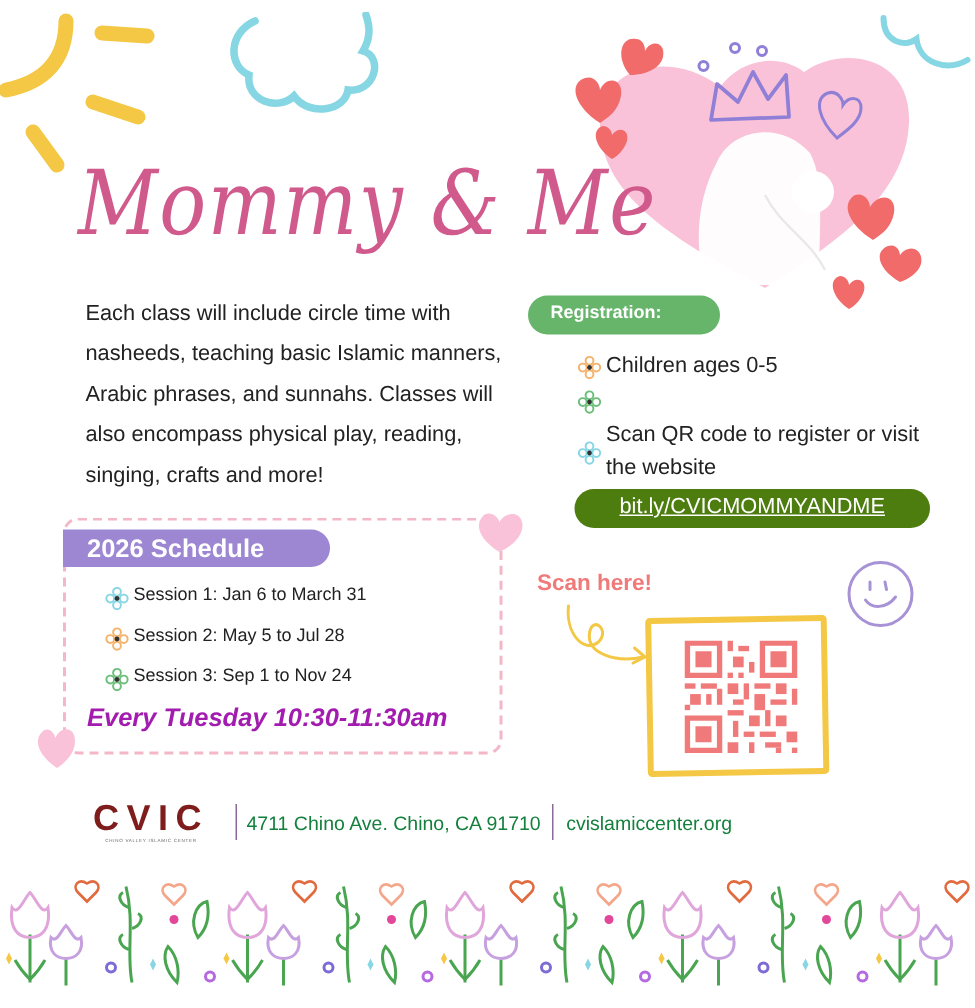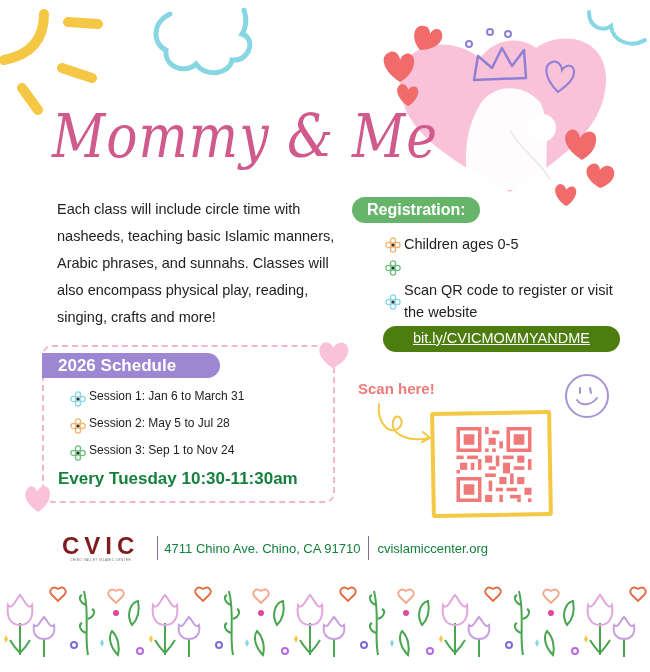--- a/index.html
+++ b/index.html
@@ -15,21 +15,21 @@
   }
   .desc {
     left: 57px; top: 196px; width: 290px;
     font-size: 14.5px; line-height: 27px; color: #222;
   }
   .pill {
     position: absolute; border-radius: 16px; color: #fff; font-weight: bold;
   }
   .reg-pill {
     left: 352px; top: 197px; width: 128px; height: 26px;
-    background: #66b56a; font-size: 16px; padding: 4px 0 0 15px;
+    background: #66b56a; font-size: 12px; padding: 4px 0 0 15px;
   }
   .reg-list { left: 385px; top: 230px; width: 250px; list-style: none; }
   .reg-list li { font-size: 14.5px; line-height: 27px; color: #222; display: flex; align-items: center; }
   .reg-list li .txt { line-height: 22px; padding-top: 3px; }
   .flower {
     display: inline-block; width: 16px; height: 16px; margin-right: 3px; margin-top: 5px; flex: 0 0 16px;
   }
   .link-pill {
     left: 383px; top: 326px; width: 237px; height: 26px; background: #4d7c0f;
     font-weight: normal; font-size: 14.5px; text-align: center; padding-top: 4px;
@@ -41,21 +41,21 @@
     border: 2px dashed #f4b7c8; border-radius: 10px;
   }
   .sched-pill {
     left: 42px; top: 353px; width: 178px; height: 25px;
     background: #9d87d2; font-size: 17px; padding: 3px 0 0 16px; border-radius: 0 14px 14px 0;
   }
   .sched-list { left: 70px; top: 383px; list-style: none; }
   .sched-list li { font-size: 12px; line-height: 27px; display: flex; align-items: center; }
   .sched-list li .txt { padding-top: 0; }
   .every {
-    left: 58px; top: 469px; font-size: 17px; font-weight: bold; color: #15803d;
+    left: 58px; top: 469px; font-size: 17px; font-weight: bold; color: #a21caf; font-style: italic;
   }
 
   .scan { left: 358px; top: 380px; font-size: 15px; font-weight: bold; color: #f07a7a; }
   .qr-frame {
     left: 431px; top: 411px; width: 121px; height: 106px;
     border: 4px solid #f4c744; border-radius: 3px; transform: rotate(-1deg);
   }
   .qr { left: 455px; top: 427px; width: 78px; height: 75px; }
 
   .footer { left: 62px; top: 532px; height: 32px; display: flex; align-items: center; }

